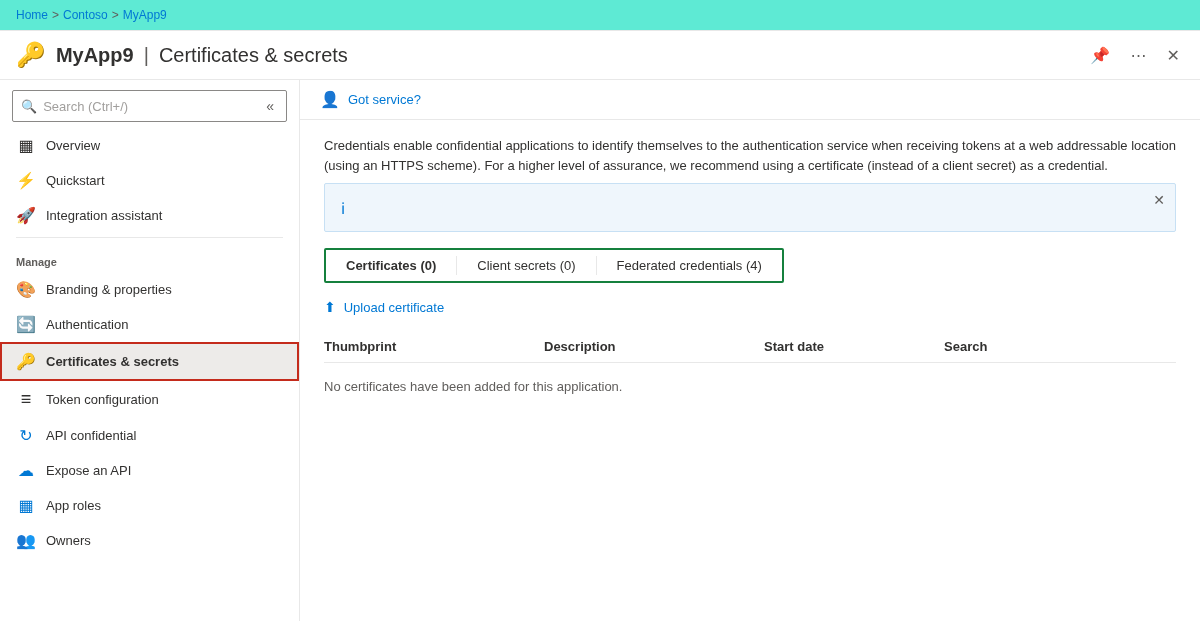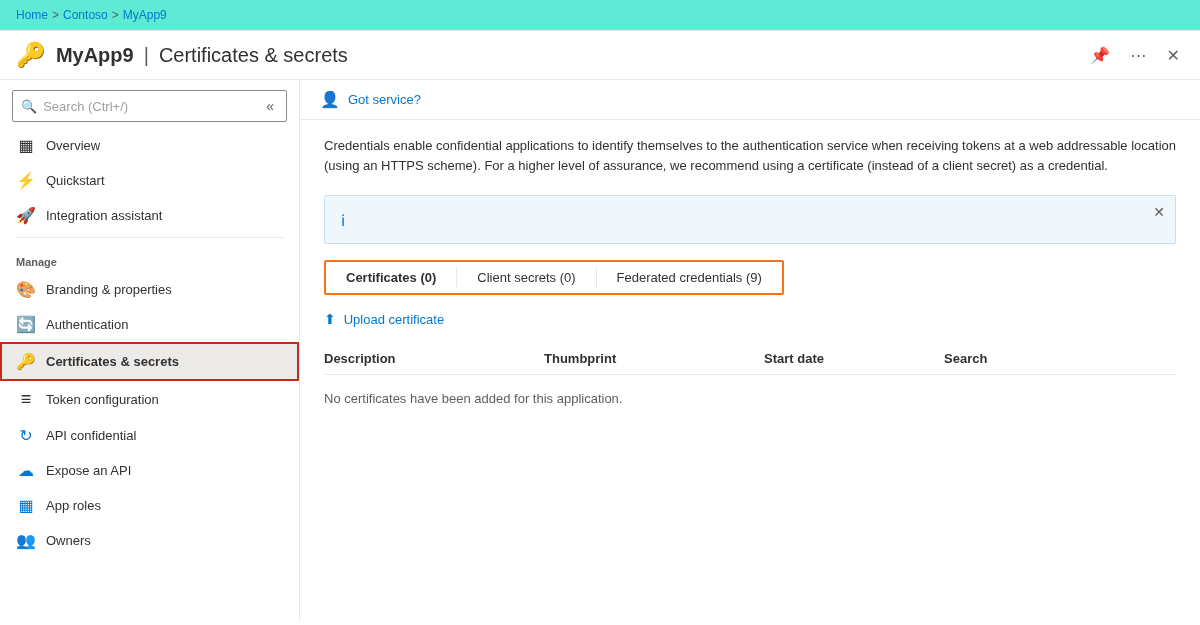--- a/index.html
+++ b/index.html
@@ -61,37 +61,37 @@
     .feedback-bar {
       display: flex; align-items: center; gap: 8px;
       padding: 10px 20px; border-bottom: 1px solid #e8e8e8;
       font-size: 13px; color: #0078d4; cursor: pointer;
     }
     .feedback-icon { font-size: 16px; }
 
     .content-body { padding: 16px 24px; }
 
     .description-text {
-      font-size: 13px; color: #323130; line-height: 1.5; margin-bottom: 20px;
+      font-size: 13px; color: #323130; line-height: 1.5; margin-bottom: 8px;
     }
 
     .info-banner {
       display: flex; align-items: flex-start; gap: 10px;
       background: #eff6fc; border: 1px solid #c7e0f4;
       padding: 12px 16px; border-radius: 2px; margin-bottom: 16px;
       font-size: 13px; color: #323130; position: relative;
     }
     .info-banner-icon { color: #0078d4; font-size: 16px; margin-top: 1px; flex-shrink: 0; }
     .info-banner-close {
       position: absolute; right: 10px; top: 8px;
       cursor: pointer; color: #605e5c; font-size: 14px;
     }
 
     .tabs-container {
-      display: flex; border: 2px solid #f97316; border-radius: 2px;
+      display: flex; border: 2px solid #15803d; border-radius: 2px;
       margin-bottom: 16px; width: fit-content;
     }
     .tab-item {
       padding: 8px 20px; cursor: pointer; font-size: 13px; color: #323130;
       white-space: nowrap;
     }
     .tab-item:first-child { font-weight: 600; }
     .tab-divider { width: 1px; background: #e8e8e8; margin: 6px 0; }
 
     .section-description {
@@ -224,32 +224,32 @@
       <div class="info-banner">
         <span class="info-banner-icon">ℹ</span>
         <span class="info-banner-close">✕</span>
       </div>
 
       <div class="tabs-container">
         <div class="tab-item">Certificates (0)</div>
         <div class="tab-divider"></div>
         <div class="tab-item">Client secrets (0)</div>
         <div class="tab-divider"></div>
-        <div class="tab-item">Federated credentials (9)</div>
+        <div class="tab-item">Federated credentials (4)</div>
       </div>
 
 
       <a class="upload-link">
         <span class="upload-icon">⬆</span>
         <span>Upload certificate</span>
       </a>
 
       <div class="table-header">
+        <span class="table-header-cell">Thumbprint</span>
         <span class="table-header-cell">Description</span>
-        <span class="table-header-cell">Thumbprint</span>
         <span class="table-header-cell">Start date</span>
         <span class="table-header-cell">Search</span>
       </div>
 
       <p class="empty-message">No certificates have been added for this application.</p>
     </div>
   </div>
 </div>
 
 </body></html>

